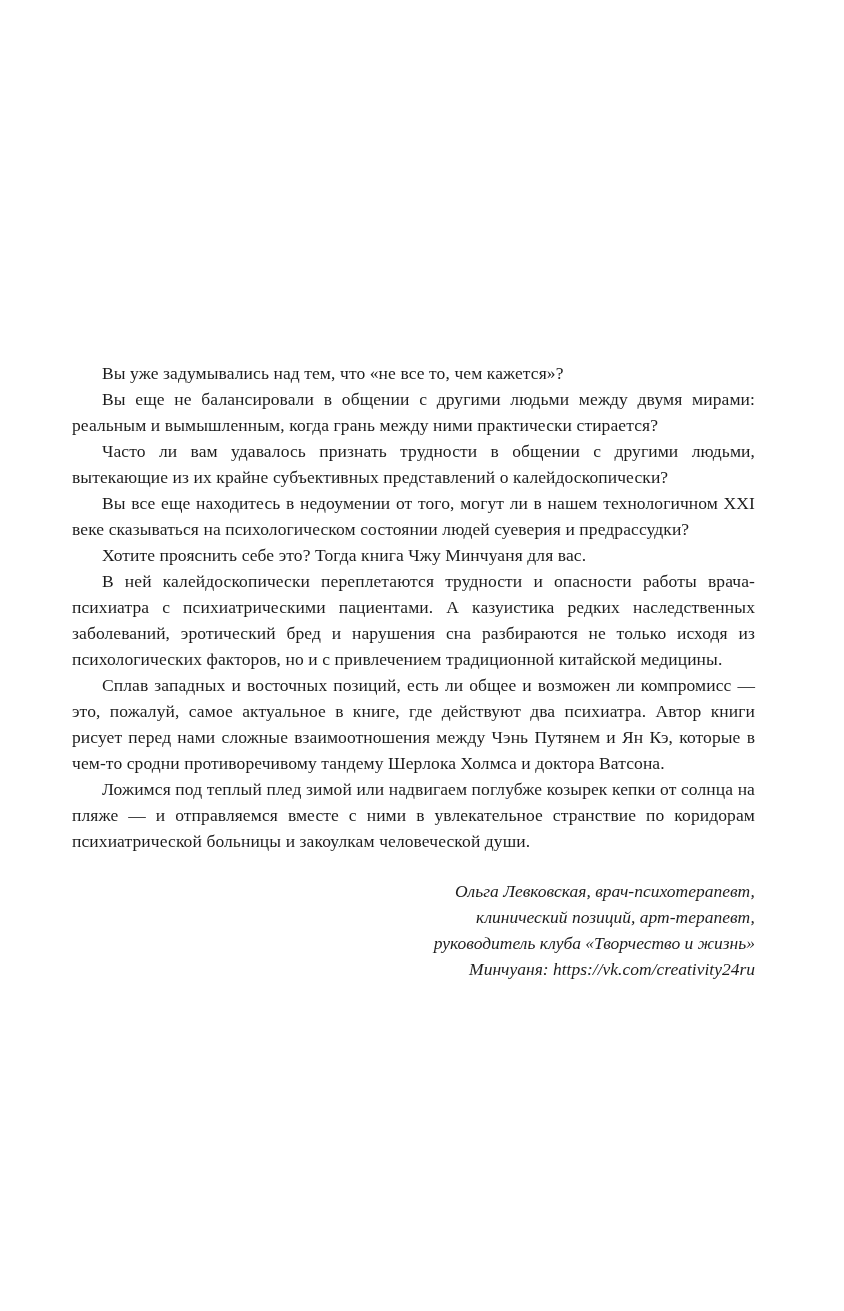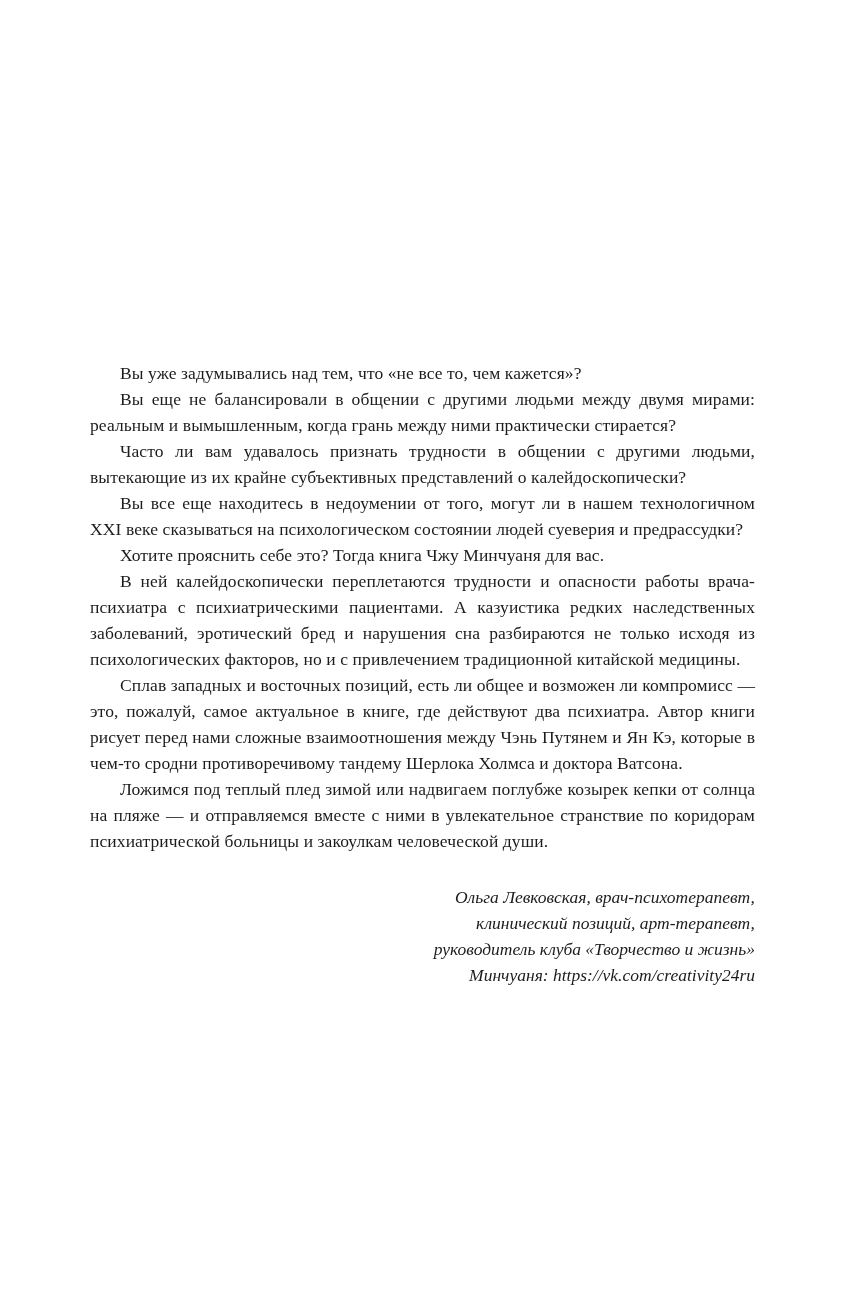--- a/index.html
+++ b/index.html
@@ -16,32 +16,32 @@
     -webkit-font-smoothing: antialiased;
   }
   .page {
     position: absolute;
     top: 0;
     left: 0;
     width: 844px;
     height: 1311px;
     background: #ffffff;
     box-sizing: border-box;
-    padding: 360px 89px 0 90px;
+    padding: 360px 89px 0 72px;
   }
   .text-block p {
     margin: 0;
     font-size: 17.5px;
     line-height: 26px;
     text-align: justify;
     text-indent: 30px;
     letter-spacing: 0.1px;
   }
   .signature {
-    margin-top: 30px;
+    margin-top: 24px;
     text-align: right;
   }
   .signature div {
     font-style: italic;
     font-size: 17.5px;
     line-height: 26px;
   }
 </style>
 </head>
 <body>

